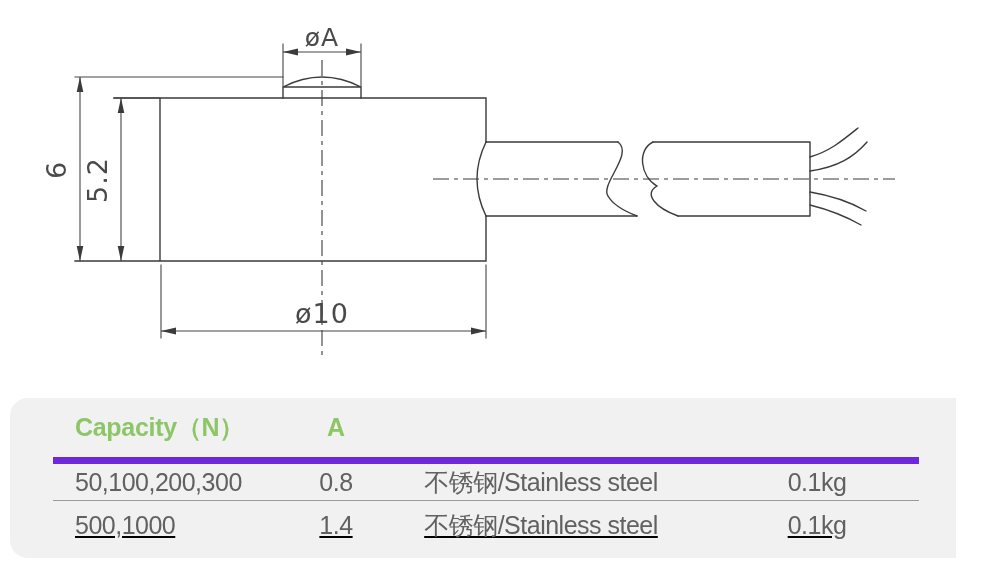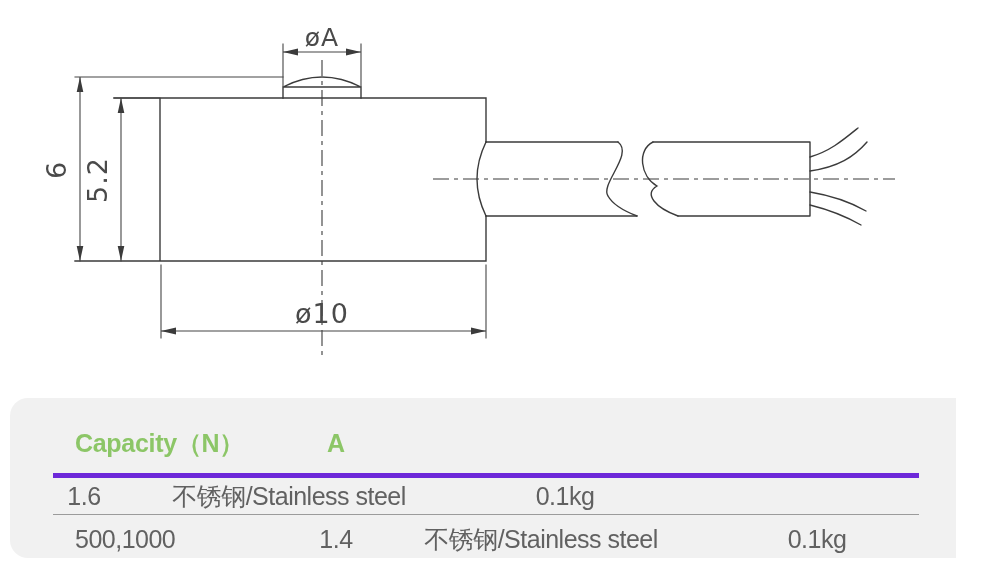--- a/index.html
+++ b/index.html
@@ -17,23 +17,23 @@
   .dim-label-big { font-size:27px; letter-spacing:1px; }
 
   
   .spec-card {
     position:absolute; left:10px; top:398px;
     width:963px; height:160px;
     background:#f1f1f1; border-radius:18px;
   }
   .spec-inner { position:absolute; left:43px; top:0; width:866px; }
   .tr { display:flex; align-items:center; }
-  .tr-head { height:59px; border-bottom:5px solid #6d28d9;margin-top:16px; }
+  .tr-head { height:59px; border-bottom:7px solid #6d28d9; }
   .tr-r1 { height:36px; border-bottom:1px solid #9b9b9b; }
-  .tr-r2 { height:48px; }
+  .tr-r2 { height:48px;text-decoration:underline; }
   .th {
     font-weight:bold; font-size:25px; color:#8cc667;
     letter-spacing:-0.3px; white-space:nowrap;
   }
   .td {
     font-size:25px; color:#616161; letter-spacing:-0.5px;
     white-space:nowrap;
   }
   .c1 { width:252px; padding-left:22px; box-sizing:border-box; text-align:left; }
   .c2 { width:62px;  text-align:center; }
@@ -105,21 +105,22 @@
 
   <div class="spec-card">
     <div class="spec-inner">
 
       <div class="tr tr-head">
         <div class="th c1">Capacity（N）</div>
         <div class="th c2">A</div>
       </div>
 
       <div class="tr tr-r1">
-        <div class="td c2">1.6</div>
+        <div class="td c1">50,100,200,300</div>
+        <div class="td c2">0.8</div>
         <div class="td c3">不锈钢/Stainless steel</div>
         <div class="td c4">0.1kg</div>
       </div>
 
       <div class="tr tr-r2">
         <div class="td c1">500,1000</div>
         <div class="td c2">1.4</div>
         <div class="td c3">不锈钢/Stainless steel</div>
         <div class="td c4">0.1kg</div>
       </div>

